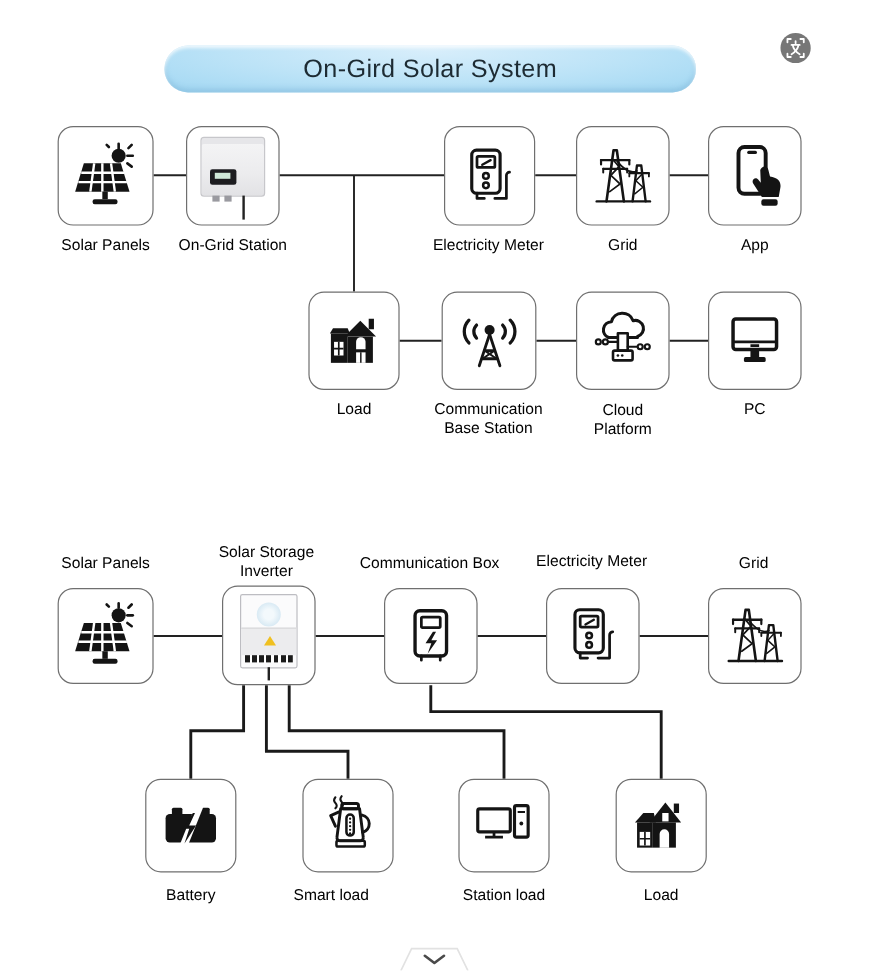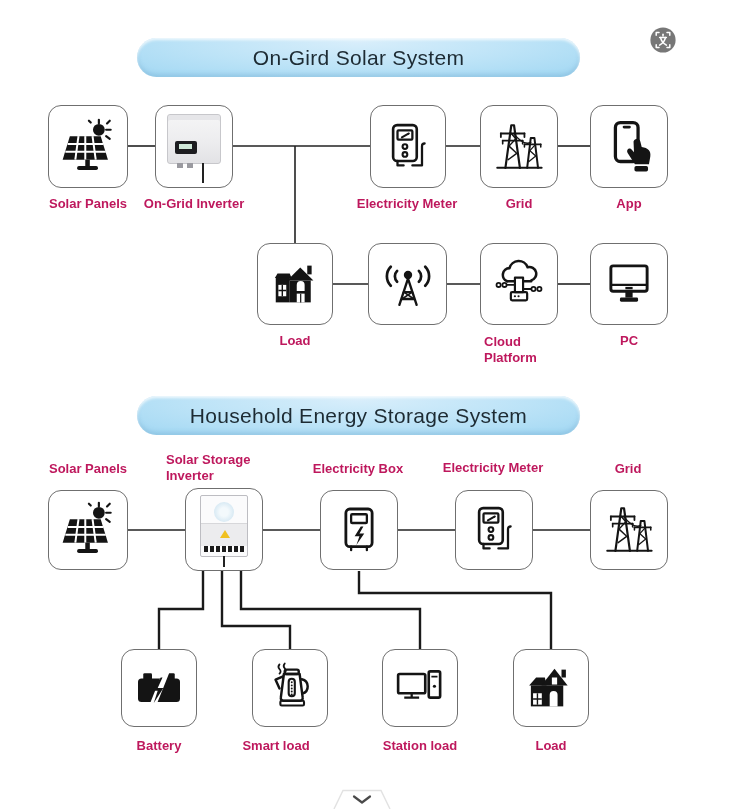--- a/index.html
+++ b/index.html
@@ -6,22 +6,22 @@
   .canvas{position:relative;width:738px;height:809px;background:#fff;overflow:hidden;
           font-family:"Liberation Sans",sans-serif;padding-left:24px;}
   .wires{position:absolute;left:0;top:0;z-index:1;}
   .banner{position:absolute;left:137px;width:443px;height:39px;border-radius:21px;
           background:radial-gradient(ellipse 70% 120% at 50% 10%, #d8eefb 0%, #bce3f7 55%, #a3d8f3 100%);
           box-shadow:inset 0 2px 3px rgba(255,255,255,.8), inset 0 -3px 4px rgba(120,175,210,.45);
           display:flex;align-items:center;justify-content:center;z-index:2;}
   .banner span{font-size:21px;font-weight:500;color:#1d2b33;letter-spacing:.3px;}
   .node{position:absolute;background:#fff;border:1.2px solid #6f6f6f;border-radius:13px;
         display:flex;align-items:center;justify-content:center;z-index:2;box-sizing:border-box;}
-  .lbl{position:absolute;transform:translateX(-50%);text-align:left;font-size:13px;color:#be185d;
-       line-height:1.22;white-space:nowrap;z-index:2;font-weight:bold;}
+  .lbl{position:absolute;transform:translateX(-50%);text-align:center;font-size:13px;color:#000000;
+       line-height:1.22;white-space:nowrap;z-index:2;}
   .lbl.w110{white-space:normal;width:112px;}
   .lbl.w70{white-space:normal;width:70px;}
   .translate-btn{position:absolute;left:650px;top:27px;width:26px;height:26px;z-index:3;cursor:pointer;}
   .expand-btn{position:absolute;left:330px;top:789px;z-index:3;cursor:pointer;}
   
   .inv1{position:relative;width:52px;height:48px;background:linear-gradient(180deg,#f5f5f6 0%,#ececee 60%,#e2e2e5 100%);
         border:1px solid #c7c7cb;border-radius:3px;box-shadow:inset 0 5px 0 #e6e6e9;}
   .inv1 .scr{position:absolute;left:7px;bottom:9px;width:22px;height:13px;background:#1d1d20;border-radius:2px;}
   .inv1 .scr i{position:absolute;left:4px;top:3px;width:13px;height:5px;background:#cfe8d8;}
   .inv1 .nub1,.inv1 .nub2{position:absolute;bottom:-5px;width:6px;height:5px;background:#9a9aa0;}
@@ -61,23 +61,20 @@
       <path d="M203 571 V609 H159 V649"></path>
       <path d="M222 571 V626 H290 V649"></path>
       <path d="M241 571 V609 H420 V649"></path>
       <path d="M359 571 V593 H551 V649"></path>
     </g>
   </svg>
 
   <div class="banner" style="top:38px">
     <span>On-Gird Solar System</span>
   </div>
-  <div class="banner" style="top:396px">
-    <span>Household Energy Storage System</span>
-  </div>
 
   <div class="translate-btn">
     <svg width="26" height="26" viewBox="0 0 26 26">
       <circle cx="13" cy="13" r="12.6" fill="#6d6d6d" opacity="0.93"></circle>
       <g stroke="#fff" stroke-width="1.5" fill="none" stroke-linecap="round" stroke-linejoin="round">
         <path d="M9 5.5 H6.2 V8.3"></path>
           <path d="M17 5.5 H19.8 V8.3"></path>
         <path d="M9 20.5 H6.2 V17.7"></path>
           <path d="M17 20.5 H19.8 V17.7"></path>
         <path d="M13 7.2 V9"></path>
@@ -158,21 +155,21 @@
   <div class="node" style="left:590px;top:105px;width:78px;height:83px">
     <svg width="58" height="58" viewBox="0 0 64 64">
       <rect x="17" y="5" width="25" height="43" rx="5.5" fill="none" stroke="#141414" stroke-width="3.6"></rect>
       <rect x="25" y="8.5" width="9" height="3" rx="1.5" fill="#141414"></rect>
       <path d="M37 26 c1.5 -4 6.5 -4 7.5 0 l1.5 6 c7 1 10.5 4.5 9.5 10.5 l-1.5 8.5 h-15.5 l-8 -12.5 c-2 -3.5 2.2 -6.5 4.6 -3.6 l2.4 3z" fill="#141414"></path>
       <rect x="38" y="53" width="15" height="6" rx="2" fill="#141414"></rect>
     </svg>
   </div>
 
   <div class="lbl" style="left:88px;top:196px">Solar Panels</div>
-  <div class="lbl" style="left:194px;top:196px">On-Grid Inverter</div>
+  <div class="lbl" style="left:194px;top:196px">On-Grid Station</div>
   <div class="lbl" style="left:407px;top:196px">Electricity Meter</div>
   <div class="lbl" style="left:519px;top:196px">Grid</div>
   <div class="lbl" style="left:629px;top:196px">App</div>
 
   <div class="node" style="left:257px;top:243px;width:76px;height:82px">
     <svg width="56" height="56" viewBox="0 0 64 64">
       <path d="M9 25 l3 -5 h14 l2 5 z" fill="#141414"></path>
       <rect x="10" y="25" width="16" height="28" fill="#141414"></rect>
       <path d="M23 28 L38 13 L53 28 z" fill="#141414"></path>
       <rect x="46" y="11" width="5" height="10" fill="#141414"></rect>
@@ -227,26 +224,27 @@
     <svg width="58" height="58" viewBox="0 0 64 64">
       <rect x="12" y="12" width="40" height="28" rx="2.5" fill="none" stroke="#141414" stroke-width="3.2"></rect>
       <path d="M12 33 H52" stroke="#141414" stroke-width="2.6"></path>
       <path d="M28 36.5 H36" stroke="#141414" stroke-width="2.6"></path>
       <rect x="28" y="40" width="8" height="7" fill="#141414"></rect>
       <rect x="22" y="47" width="20" height="4.5" rx="1.5" fill="#141414"></rect>
     </svg>
   </div>
 
   <div class="lbl" style="left:295px;top:333px">Load</div>
+  <div class="lbl w110" style="left:407px;top:333px">Communication Base Station</div>
   <div class="lbl w70" style="left:519px;top:334px">Cloud Platform</div>
   <div class="lbl" style="left:629px;top:333px">PC</div>
 
   <div class="lbl" style="left:88px;top:461px">Solar Panels</div>
   <div class="lbl w110" style="left:222px;top:452px">Solar Storage Inverter</div>
-  <div class="lbl" style="left:358px;top:461px">Electricity Box</div>
+  <div class="lbl" style="left:358px;top:461px">Communication Box</div>
   <div class="lbl" style="left:493px;top:460px">Electricity Meter</div>
   <div class="lbl" style="left:628px;top:461px">Grid</div>
 
   <div class="node" style="left:48px;top:490px;width:80px;height:80px">
     <svg width="58" height="58" viewBox="0 0 64 64">
       <g stroke="#141414" stroke-width="2.4" stroke-linecap="round">
         <path d="M44 2 V6"></path>
           <path d="M53 6 L56 3"></path>
           <path d="M52 13 H57"></path>
           <path d="M52 20 L56 23"></path>

